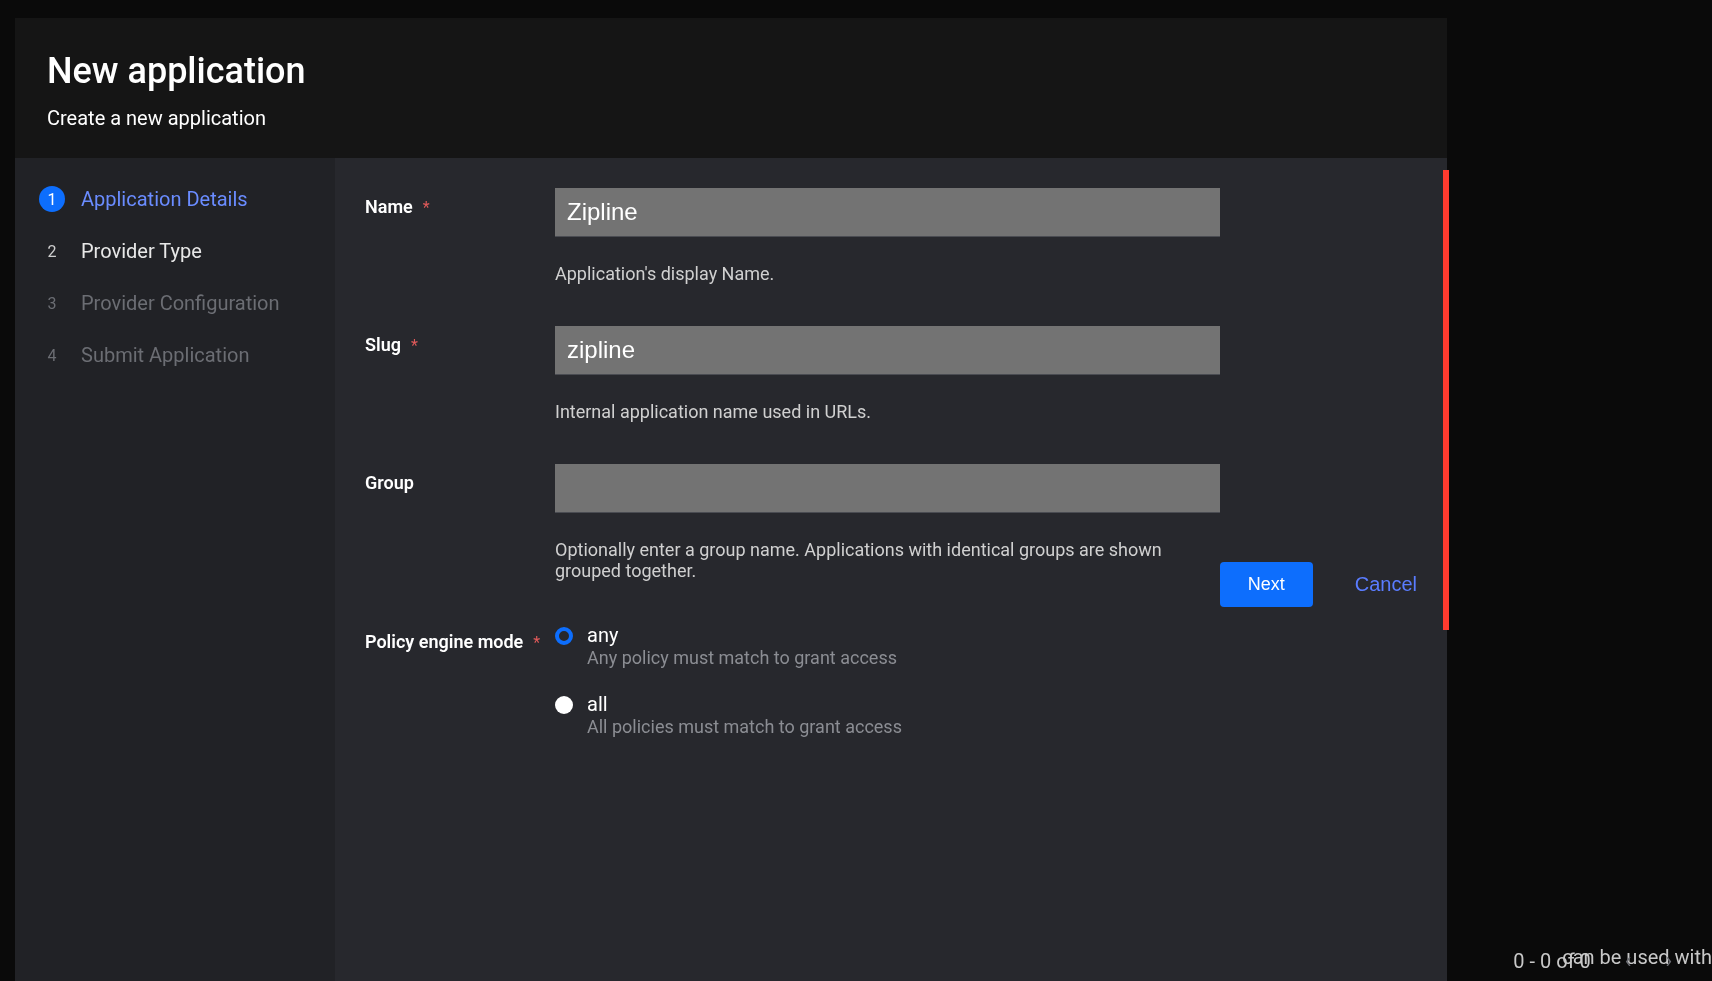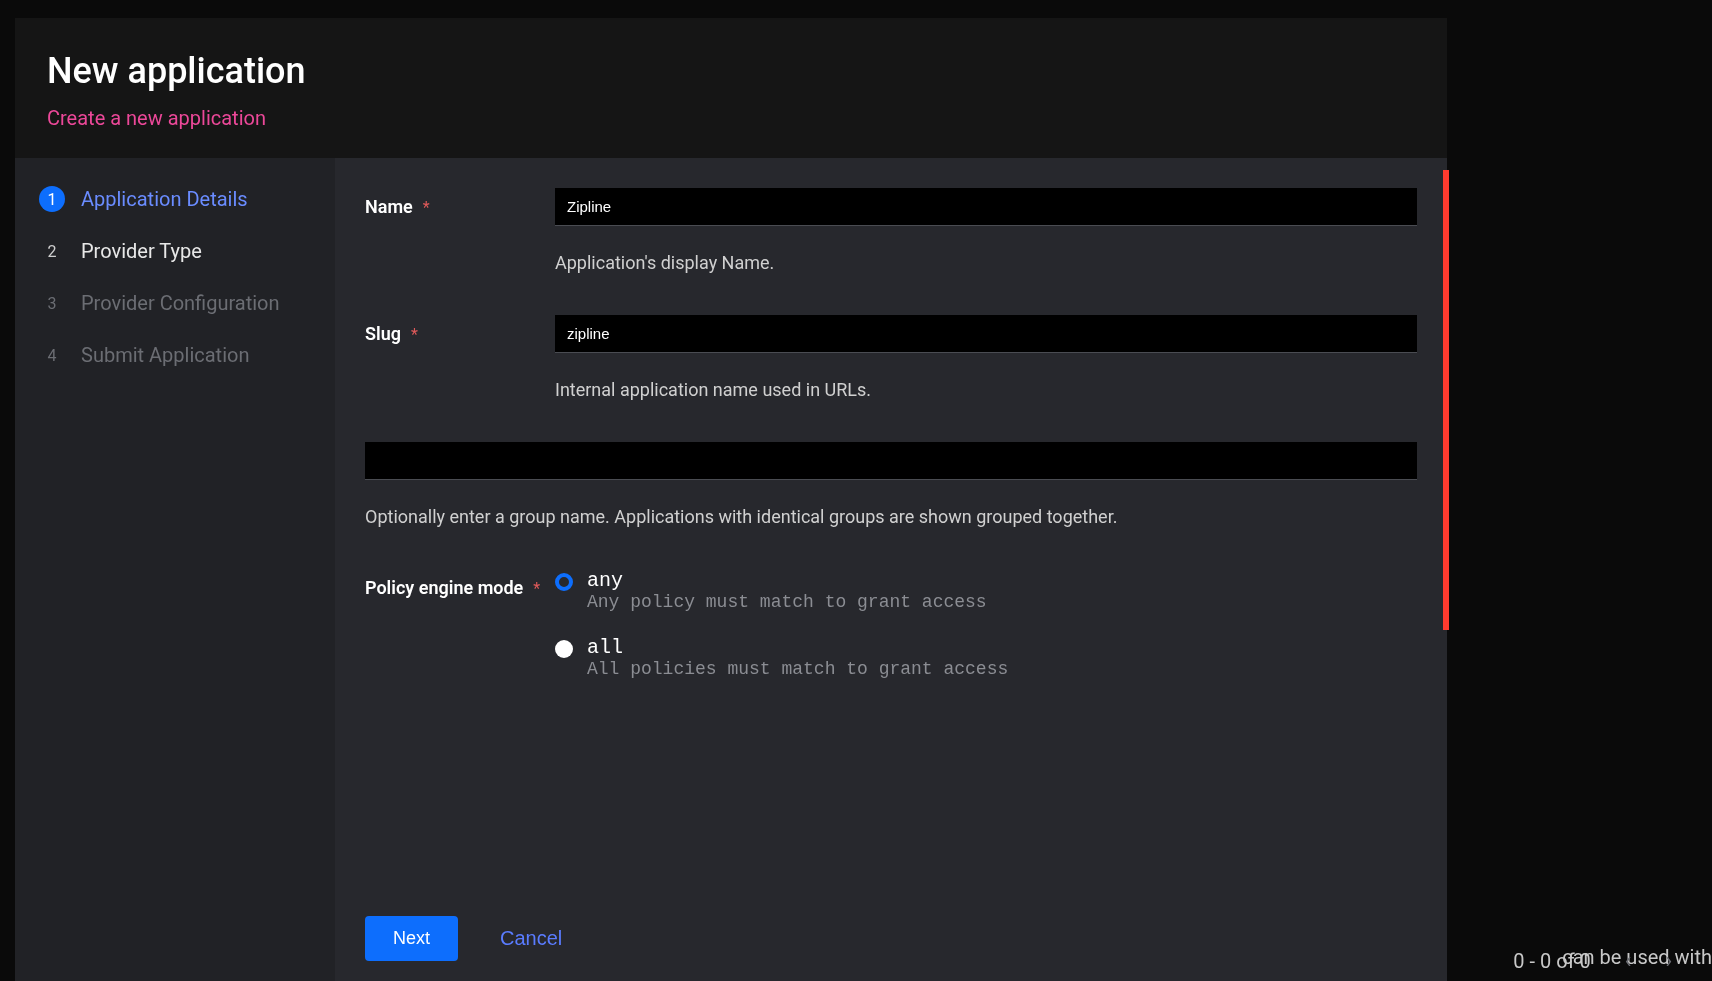--- a/index.html
+++ b/index.html
@@ -32,21 +32,21 @@
   }
   .modal-title {
     font-size: 36px;
     font-weight: 500;
     color: #fff;
     margin-bottom: 14px;
   }
   .modal-subtitle {
     font-size: 20px;
     font-weight: 400;
-    color: #ec4899;
+    color: #ffffff;
   }
   .modal-body {
     display: flex;
     flex: 1;
     overflow: hidden;
   }
   .sidebar {
     width: 320px;
     background: #212226;
     padding: 28px 24px;
@@ -90,21 +90,21 @@
   }
   .step-label.disabled {
     color: #6b6d73;
     text-align: center;
   }
   .form-area {
     flex: 1;
     background: #27282d;
     padding: 30px 30px 20px 30px;
     display: flex;
-    flex-direction: column;
+    flex-direction: row;
   }
   .form-fields {
     flex: 1;
   }
   .form-row {
     display: flex;
     margin-bottom: 42px;
   }
   .form-label-col {
     width: 190px;
@@ -117,25 +117,25 @@
   }
   .req {
     color: #e05a5a;
     margin-left: 6px;
   }
   .form-input-col {
     flex: 1;
   }
   .text-input {
     width: 100%;
-    background: #000000;
+    background: #737373;
     border: none;
     border-bottom: 1px solid #4a4c52;
     color: #fff;
-    font-size: 15px;
+    font-size: 24px;
     padding: 10px 12px;
     outline: none;
   }
   .help-text {
     font-size: 18px;
     color: #d0d0d0;
     margin-top: 26px;
   }
   .radio-group {
     padding-top: 0;
@@ -156,21 +156,20 @@
   }
   .radio-btn.selected {
     border: 4px solid #0d6efd;
     background: #27282d;
   }
   .radio-btn.unselected {
     background: #fff;
   }
   .radio-content {
     flex: 1;
-    font-family: Liberation Mono, monospace;
   }
   .radio-label {
     font-size: 20px;
     color: #fff;
   }
   .radio-desc {
     font-size: 18px;
     color: #8b8d93;
   }
   .form-actions {
@@ -285,20 +284,23 @@
             <span class="form-label">Slug</span>
             <span class="req">*</span>
           </div>
           <div class="form-input-col">
             <input class="text-input" type="text" value="zipline" style="">
             <div class="help-text">Internal application name used in URLs.</div>
           </div>
         </div>
 
         <div class="form-row">
+          <div class="form-label-col">
+            <span class="form-label">Group</span>
+          </div>
           <div class="form-input-col">
             <input class="text-input" type="text" value="" style="">
             <div class="help-text">Optionally enter a group name. Applications with identical groups are shown grouped together.</div>
           </div>
         </div>
 
         <div class="form-row" style="margin-bottom:0;">
           <div class="form-label-col">
             <span class="form-label">Policy engine mode</span>
             <span class="req">*</span>

